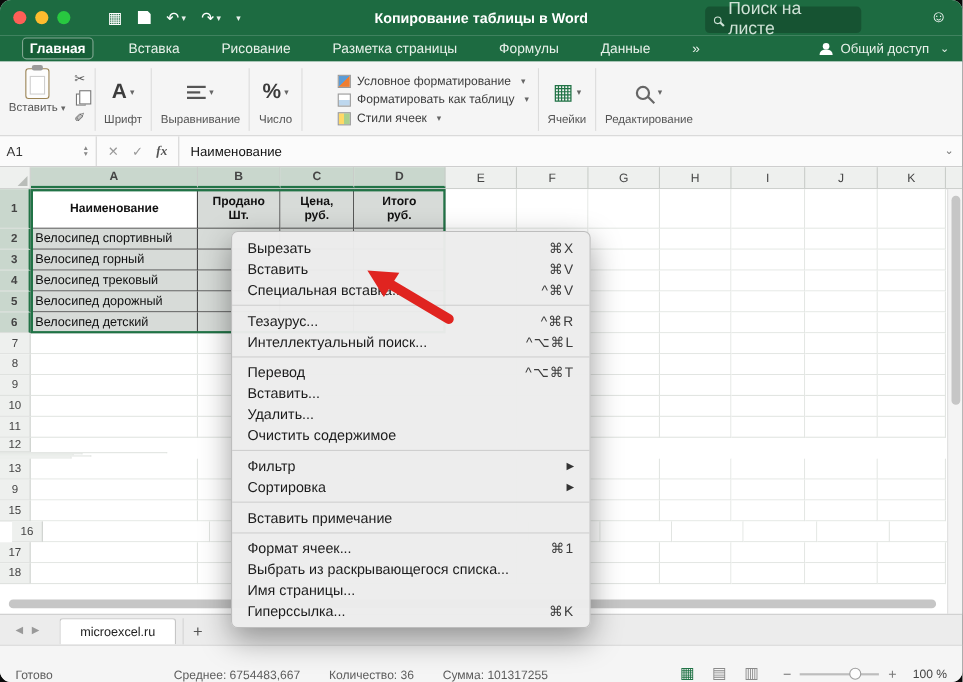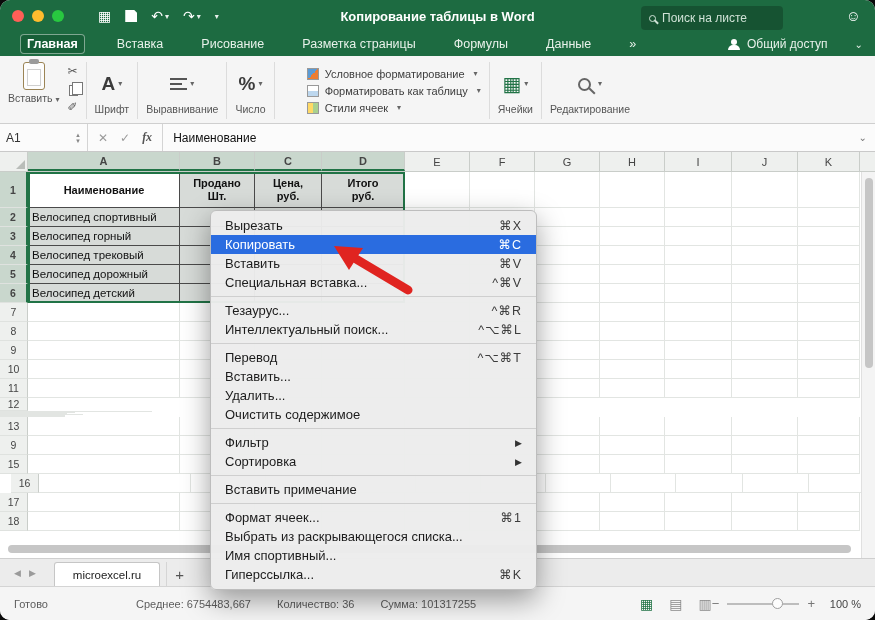--- a/index.html
+++ b/index.html
@@ -9,31 +9,31 @@
   
   .titlebar { position:absolute; top:0; left:0; right:0; height:32px; background:#1d6b41; display:flex; align-items:center; color:#fff; }
   .traffic { display:flex; gap:8px; margin-left:12px; }
   .tl { width:12px; height:12px; border-radius:50%; display:inline-block; }
   .tl.red{background:#ff5f57}.tl.yel{background:#febc2e}.tl.grn{background:#28c840}
   .tb-icons { display:flex; align-items:center; gap:14px; margin-left:34px; font-size:14px; color:#fff; }
   .tb-ic { cursor:default; display:flex; align-items:center; gap:2px; }
   .caret-sm { font-size:8px; opacity:.9; }
   .floppy { width:12px; height:12px; background:#fff; clip-path:polygon(0 0,75% 0,100% 25%,100% 100%,0 100%); position:relative; }
   .title { position:absolute; left:0; right:0; text-align:center; font-size:13px; font-weight:bold; pointer-events:none; }
-  .searchbox { position:absolute; right:92px; top:6px; width:142px; height:20px; background:rgba(0,0,0,.22); border-radius:4px; display:flex; align-items:center; gap:6px; padding:12px 8px; color:#cfe2d6; font-size:12px; }
+  .searchbox { position:absolute; right:92px; top:6px; width:142px; height:20px; background:rgba(0,0,0,.22); border-radius:4px; display:flex; align-items:center; gap:6px; padding:12px 8px; color:#cfe2d6; font-size:16px; }
   .lens { display:inline-block; width:7px; height:7px; border:1.5px solid currentColor; border-radius:50%; position:relative; flex:none; }
   .lens::after { content:""; position:absolute; width:5px; height:1.5px; background:currentColor; transform:rotate(45deg); right:-4px; bottom:-2px; }
   .smiley { position:absolute; right:14px; top:7px; font-size:15px; color:#fff; }
 
   
   .tabbar { position:absolute; top:32px; left:0; right:0; height:24px; background:#1d6b41; display:flex; align-items:center; color:#e8f1ea; font-size:12.5px; }
   .tabs { display:flex; align-items:center; gap:26px; margin-left:20px; }
   .tab { cursor:default; padding:2px 6px; white-space:nowrap; }
   .tab.active { background:#175f38; border:1px solid rgba(255,255,255,.45); border-radius:4px; font-weight:bold; color:#fff; }
-  .tab-right { position:absolute; right:12px; display:flex; align-items:center; gap:27px; }
+  .tab-right { position:absolute; right:12px; display:flex; align-items:center; gap:10px; }
   .share { display:flex; align-items:center; gap:6px; font-size:12px; }
   .person { position:relative; width:13px; height:11px; }
   .person::before { content:""; position:absolute; left:3px; top:0; width:6px; height:6px; border-radius:50%; background:#fff; }
   .person::after { content:""; position:absolute; left:0; bottom:0; width:12px; height:5px; border-radius:5px 5px 0 0; background:#fff; }
   .collapse-caret { font-size:10px; }
 
   
   .ribbon { position:absolute; top:56px; left:0; right:0; height:68px; background:#f5f5f5; border-bottom:1px solid #cfcfcf; display:flex; align-items:stretch; padding:4px 8px 2px; color:#3d3d3d; }
   .rsep { width:1px; background:#dcdcdc; margin:2px 8px; }
   .rgroup { display:flex; flex-direction:column; align-items:center; justify-content:center; }
@@ -93,21 +93,21 @@
   .hscroll { position:absolute; left:0; right:14px; bottom:4px; height:10px; }
   .hthumb { position:absolute; left:8px; right:10px; top:1px; height:8px; background:#c6c6c6; border-radius:4px; }
 
   
   .sheetbar { position:absolute; top:558px; left:0; right:0; height:28px; background:#ececec; border-top:1px solid #cfcfcf; display:flex; align-items:flex-end; padding-left:10px; }
   .sheet-nav { color:#9a9a9a; font-size:9px; margin:0 4px 8px; }
   .sheet-tab { height:24px; background:#fff; border:1px solid #c6c6c6; border-bottom:none; border-radius:3px 3px 0 0; padding:0 18px; display:flex; align-items:center; font-size:11.5px; color:#222; margin-left:14px; }
   .add-sheet { width:26px; height:24px; display:flex; align-items:center; justify-content:center; color:#555; font-size:15px; border-left:1px solid #d5d5d5; margin-left:6px; }
 
   
-  .statusbar { position:absolute; top:586px; left:0; right:0; height:34px; background:#f5f5f5; border-top:1px solid #d4d4d4; display:flex; align-items:center; font-size:11px; color:#5d5d5d; padding:0 14px; }
+  .statusbar { position:absolute; top:586px; left:0; right:0; height:34px; background:#f5f5f5; border-top:1px solid #d4d4d4; display:flex; align-items:flex-end; font-size:11px; color:#5d5d5d; padding:0 14px; gap:22px; }
   .sb-stats { display:flex; gap:26px; margin-left:88px; }
   .sb-views { display:flex; gap:16px; font-size:14px; color:#8a8a8a; margin-left:auto; }
   .sb-views .active-view { color:#217346; }
   .zoomer { display:flex; align-items:center; gap:8px; }
   .zoom-track { position:relative; width:72px; height:2px; background:#bdbdbd; }
   .zoom-knob { position:absolute; top:-5px; left:62%; width:11px; height:11px; border-radius:50%; background:#fdfdfd; border:1px solid #9e9e9e; }
   .zoom-pm { font-size:13px; color:#777; }
   .zoom-label { min-width:38px; text-align:right; color:#444; }
 
   
@@ -556,24 +556,20 @@
       <span class="zoom-pm">+</span>
       <span class="zoom-label">100 %</span>
     </div>
   </div>
 
   <div class="ctxmenu" id="ctxMenu">
       <div class="menu-item">
         <span>Вырезать</span>
         <span class="shortcut">⌘X</span>
       </div>
-      <div class="menu-item hl">
-        <span>Копировать</span>
-        <span class="shortcut">⌘C</span>
-      </div>
       <div class="menu-item">
         <span>Вставить</span>
         <span class="shortcut">⌘V</span>
       </div>
       <div class="menu-item">
         <span>Специальная вставка...</span>
         <span class="shortcut">^⌘V</span>
       </div>
       <div class="menu-sep"></div>
       <div class="menu-item">
@@ -613,21 +609,21 @@
       </div>
       <div class="menu-sep"></div>
       <div class="menu-item">
         <span>Формат ячеек...</span>
         <span class="shortcut">⌘1</span>
       </div>
       <div class="menu-item">
         <span>Выбрать из раскрывающегося списка...</span>
       </div>
       <div class="menu-item">
-        <span>Имя спортивный...</span>
+        <span>Имя страницы...</span>
       </div>
       <div class="menu-item">
         <span>Гиперссылка...</span>
         <span class="shortcut">⌘K</span>
       </div>
     </div>
 
   <svg class="red-arrow" width="100" height="70" viewBox="0 0 100 70">
     <line x1="88" y1="58" x2="36" y2="27" stroke="#e02420" stroke-width="9" stroke-linecap="round"></line>
     <polygon points="14,14 43,16 29,38" fill="#e02420"></polygon>

